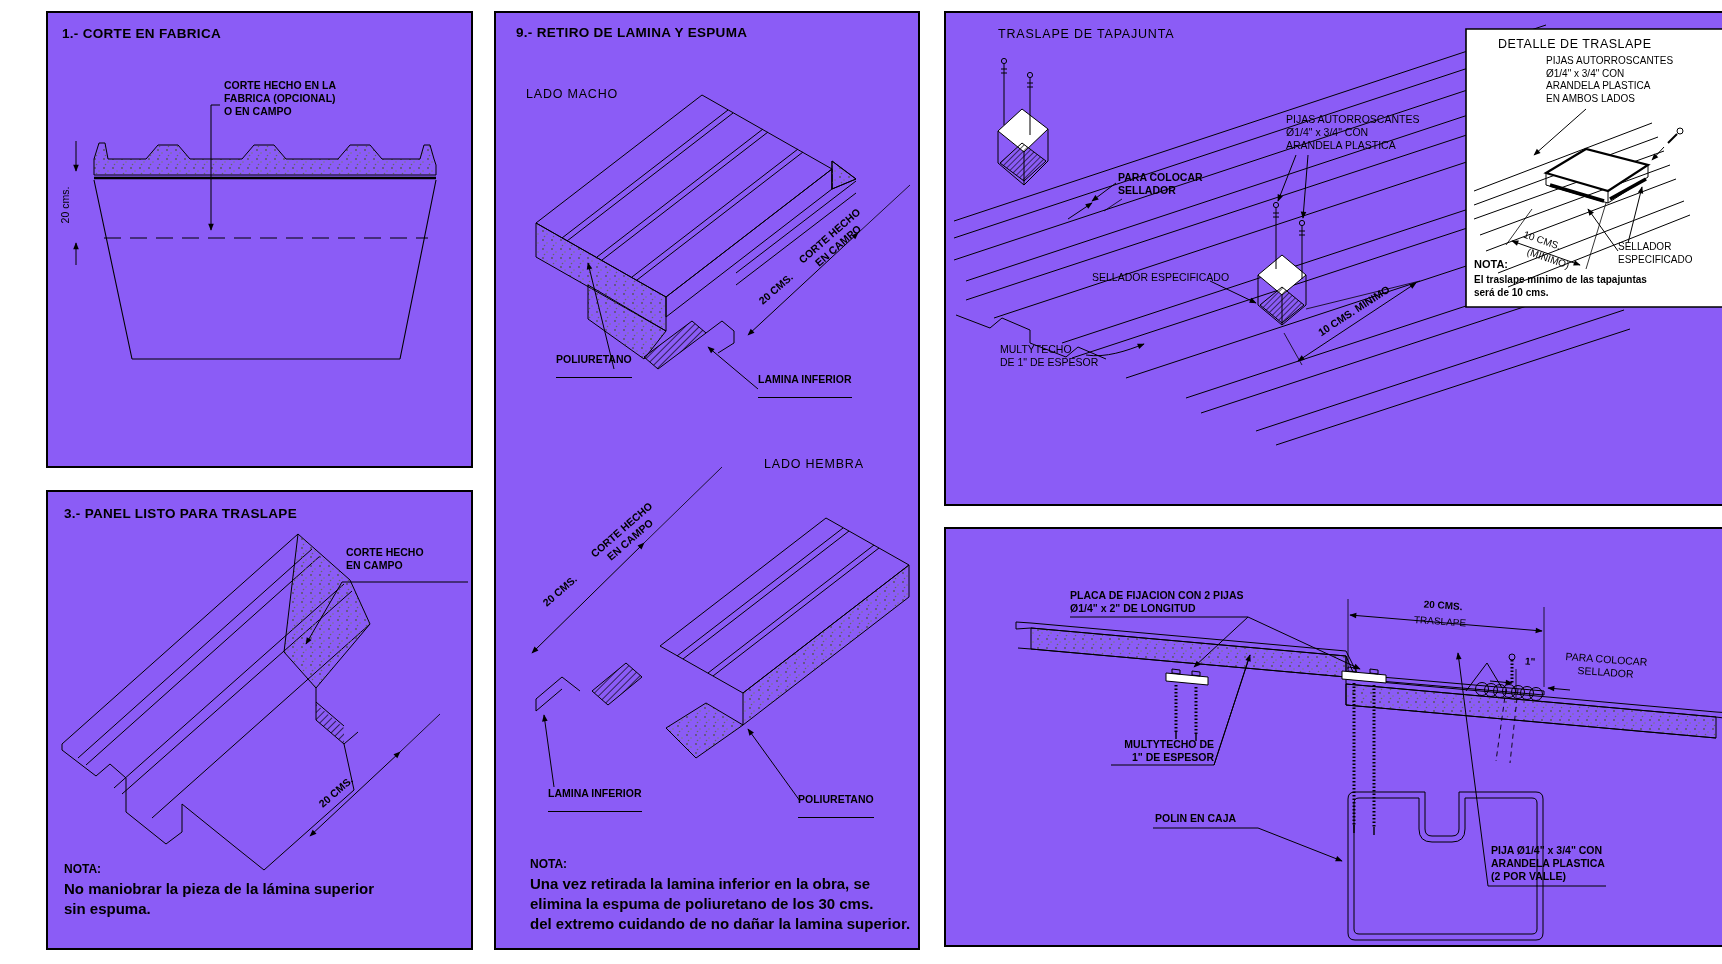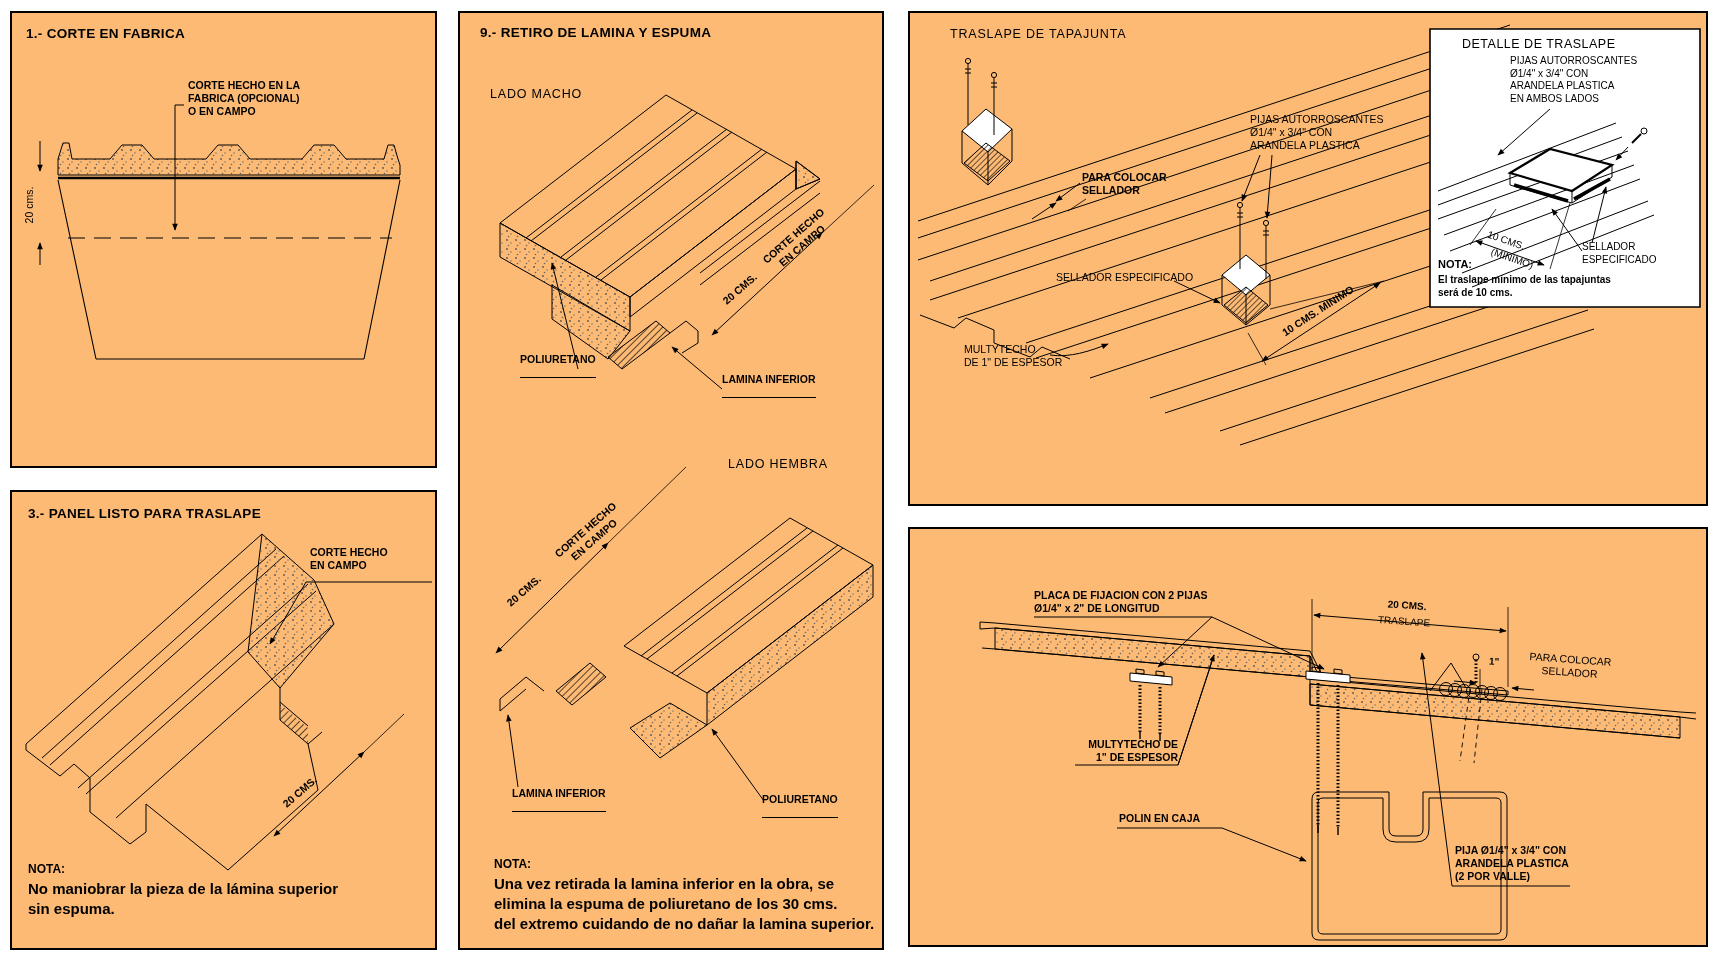--- a/index.html
+++ b/index.html
@@ -1,18 +1,18 @@
 <!DOCTYPE html>
 <html><head>
 <meta charset="utf-8">
 <style>
   html,body{margin:0;padding:0;background:#e8e8e8;}
   #sheet{position:relative;width:1722px;height:964px;background:#ffffff;
          font-family:"Liberation Sans",sans-serif;color:#000;overflow:hidden;}
-  .panel{position:absolute;border:2px solid #000;background:#fdba74;}
+  .panel{position:absolute;border:2px solid #000;background:#8b5cf6;margin-left:36px;}
   .panel svg{position:absolute;left:0;top:0;}
   .lbl{position:absolute;color:#000;white-space:pre-line;line-height:1.25;}
   .t-title{font-size:13.5px;font-weight:bold;letter-spacing:.3px;}
   .t-sub{font-size:12.5px;letter-spacing:.8px;}
   .t-big{font-size:12.5px;font-weight:normal;letter-spacing:.5px;}
   .t-lbl{font-size:10.5px;}
   .t-lblb{font-size:10.5px;font-weight:bold;}
   .t-sm{font-size:10px;}
   .t-smb{font-size:10px;font-weight:bold;}
   .noteh{font-size:12px;font-weight:bold;}
@@ -211,21 +211,21 @@
             <path d="M731,121 L722,130" stroke-width="2"></path>
           <path d="M718,134 L706,147" marker-end="url(#a4)"></path>
           <path d="M640,96 L588,142" marker-end="url(#a4)"></path>
           <path d="M566,228 L634,252" marker-start="url(#a4)" marker-end="url(#a4)"></path>
           <path d="M586,196 L560,232 M660,190 L640,256" stroke-width=".8"></path>
           <path d="M672,238 L642,196" marker-end="url(#a4)"></path>
           <path d="M682,230 L696,174" marker-end="url(#a4)"></path>
         </g>
       </g>
     </svg>
-    <div class="lbl t-sub" style="left:40px;top:14px;">TRASLAPE DE TAPAJUNTA</div>
+    <div class="lbl t-sub" style="left:52px;top:14px;">TRASLAPE DE TAPAJUNTA</div>
     <div class="lbl t-lbl" style="left:340px;top:100px;">PIJAS AUTORROSCANTES
 Ø1/4" x 3/4" CON
 ARANDELA PLASTICA</div>
     <div class="lbl t-lblb" style="left:172px;top:158px;">PARA COLOCAR
 SELLADOR</div>
     <div class="lbl t-lbl" style="left:146px;top:258px;">SELLADOR ESPECIFICADO</div>
     <div class="rot t-lblb" style="left:408px;top:298px;--r:-33deg;">10 CMS. MINIMO</div>
     <div class="lbl t-lbl" style="left:54px;top:330px;">MULTYTECHO
 DE 1" DE ESPESOR</div>
     <div class="lbl t-big" style="left:552px;top:24px;">DETALLE DE TRASLAPE</div>

